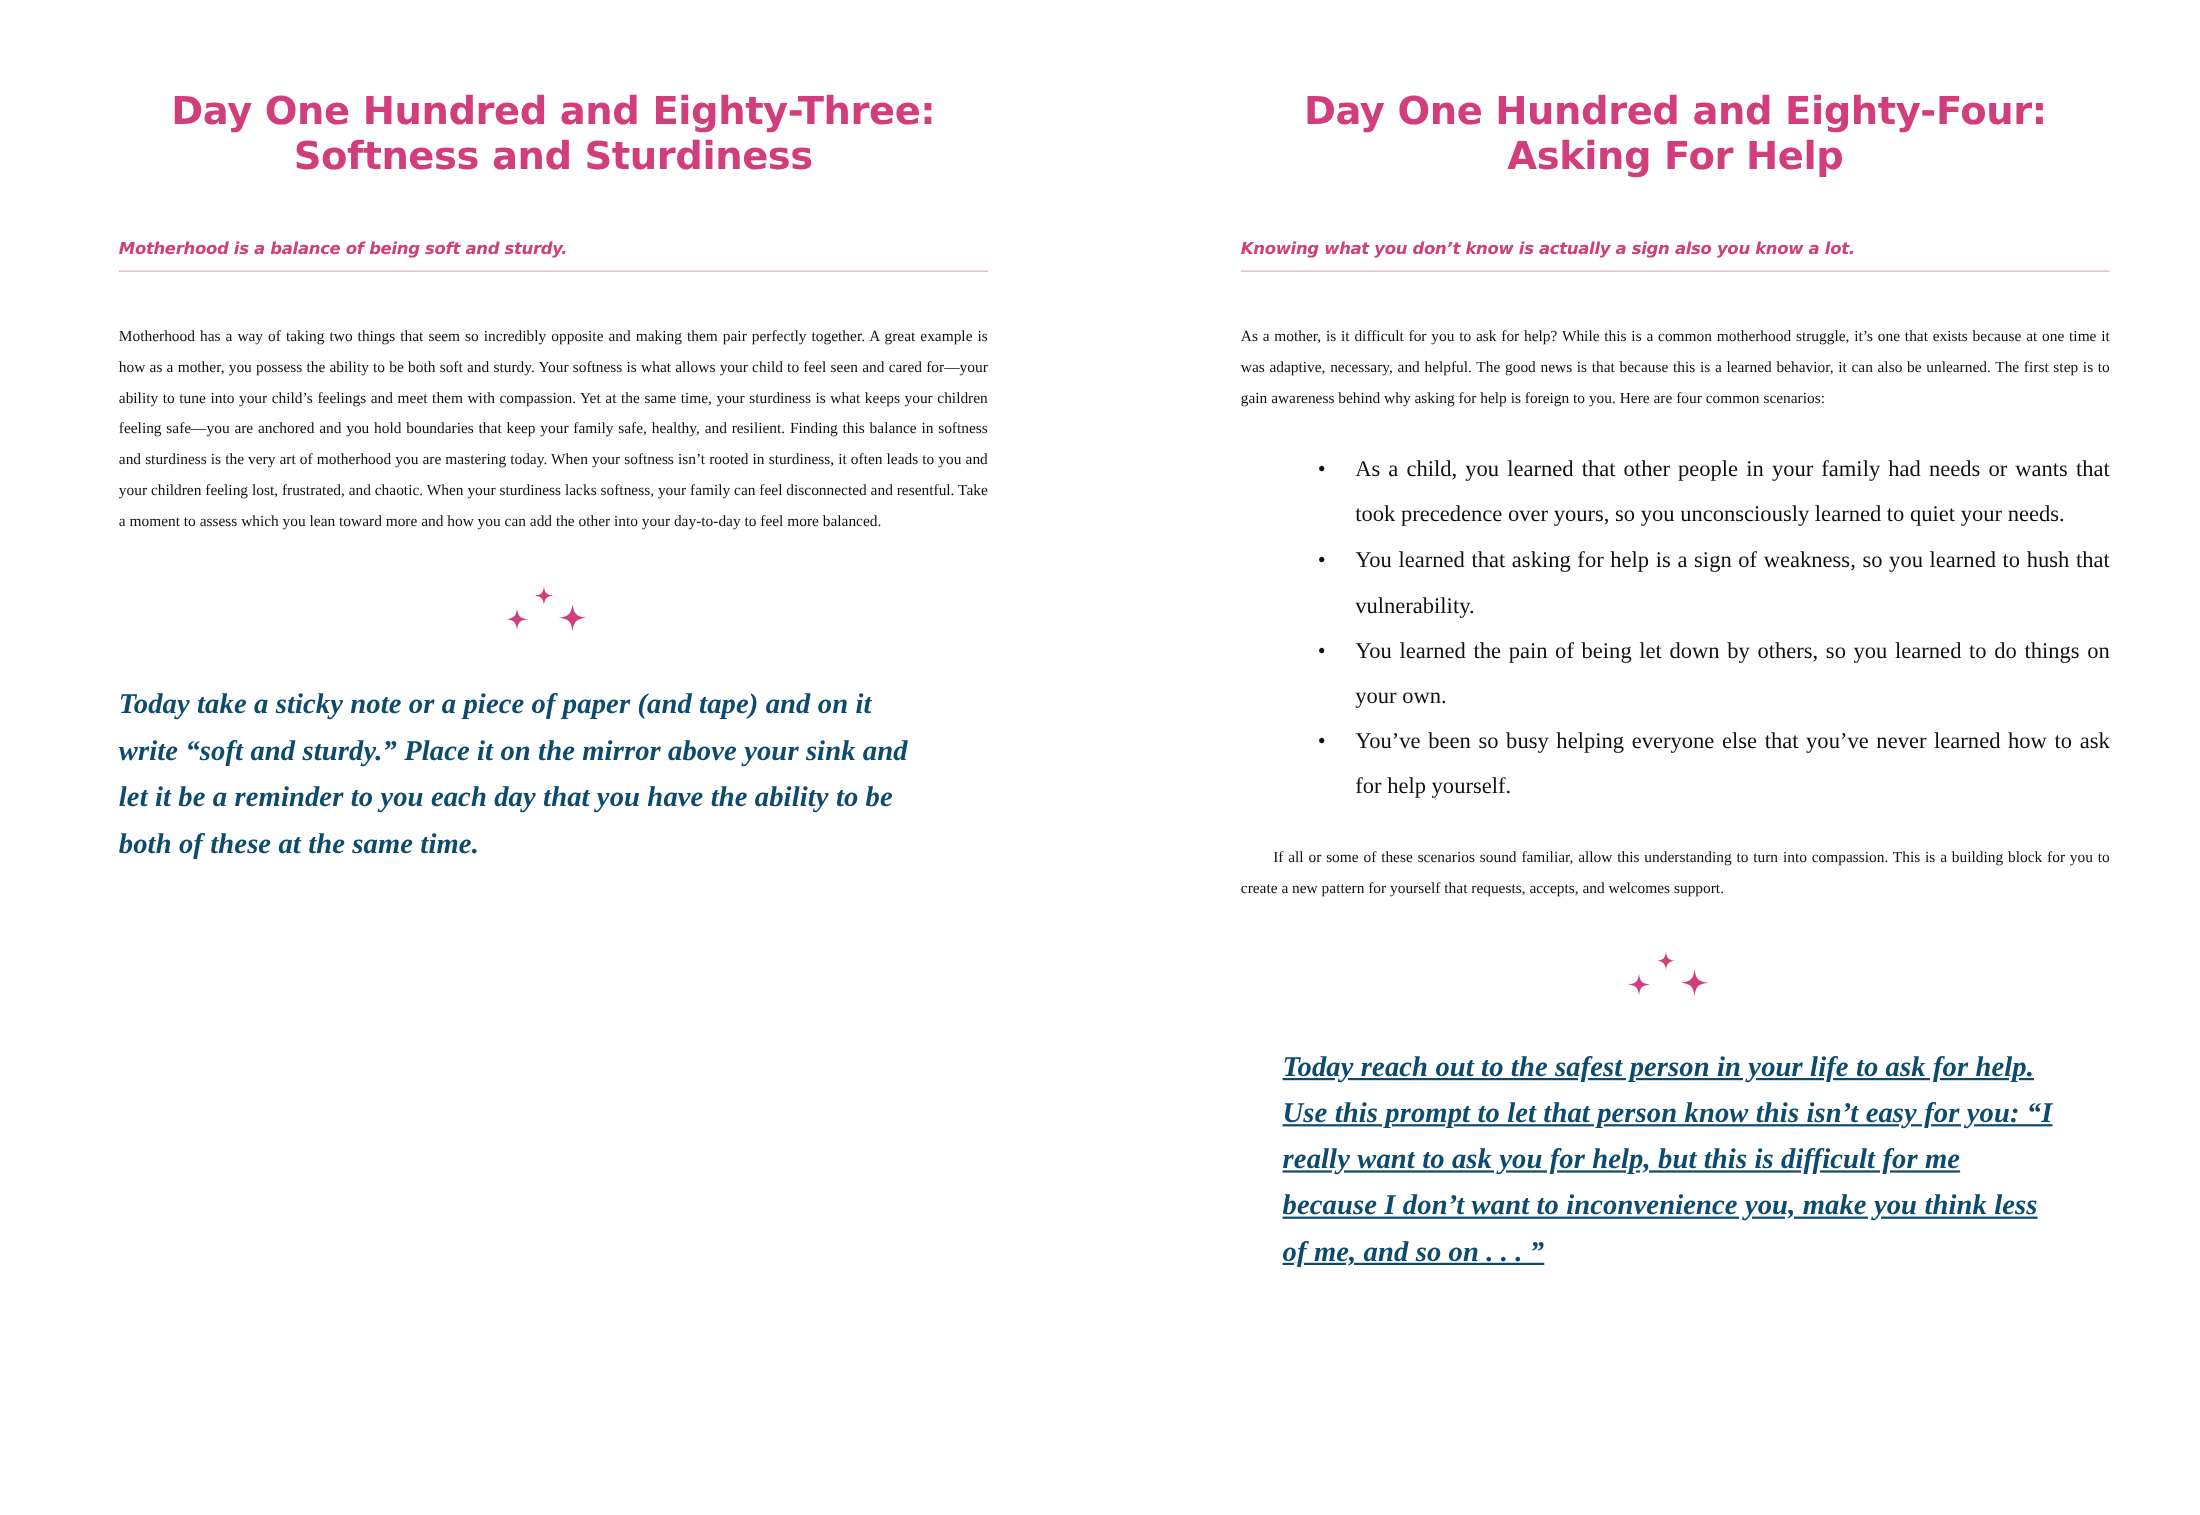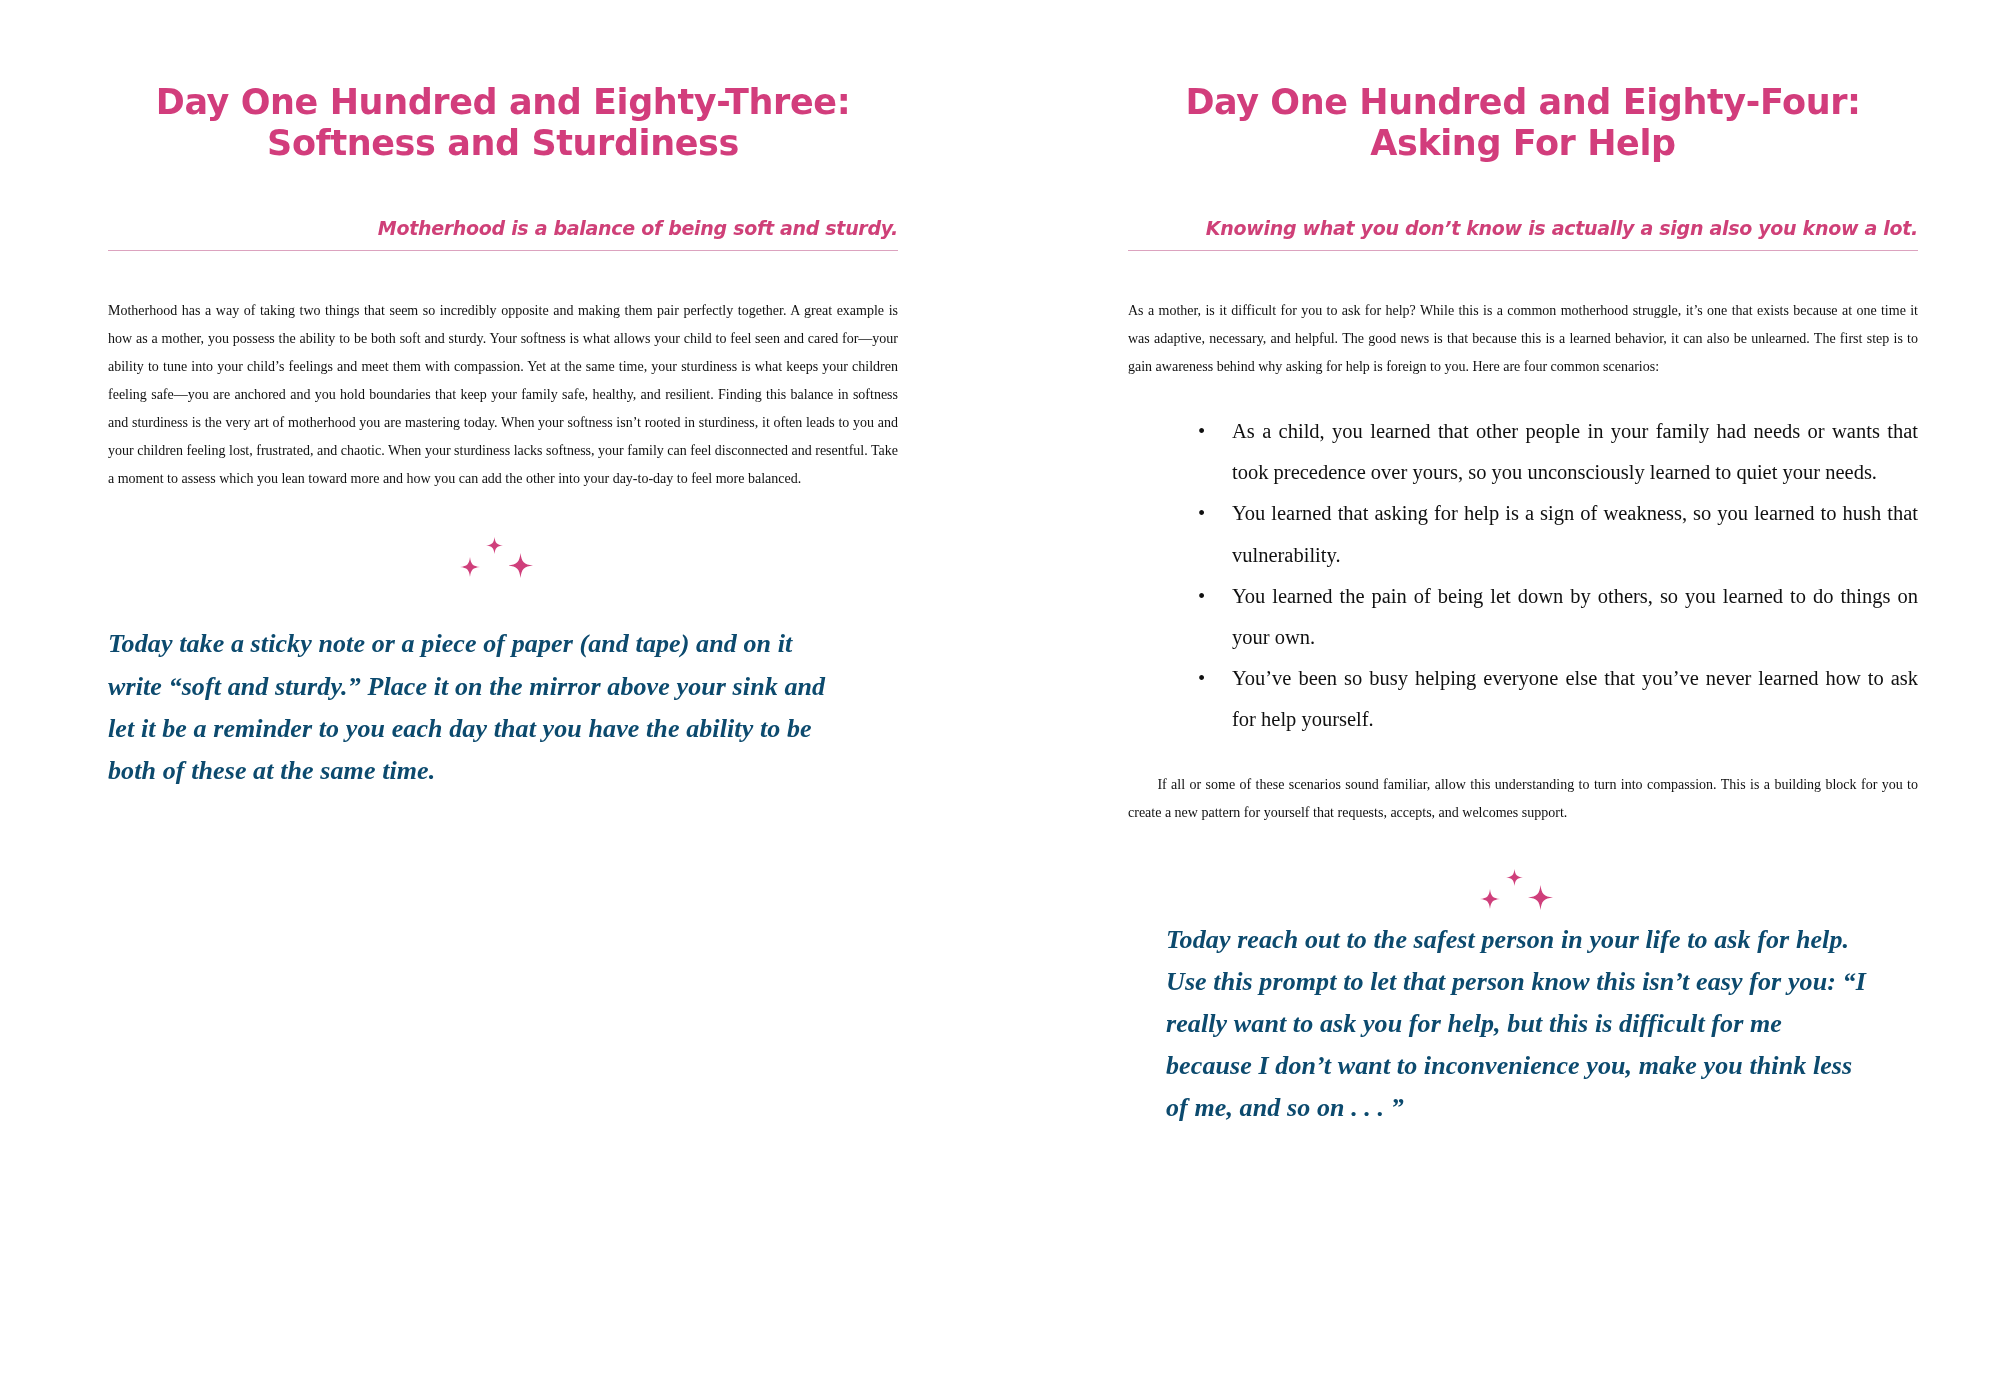--- a/index.html
+++ b/index.html
@@ -47,23 +47,23 @@
   .day-heading .hl2 { display: block; }
 
   
   .subtitle-block {
     margin-top: 52px;
   }
   .subtitle {
     font-family: "DejaVu Sans", "Liberation Sans", sans-serif;
     font-style: italic;
     font-weight: bold;
-    font-size: 19px;
+    font-size: 15px;
     color: #cf4078;
-    text-align: right;
+    text-align: left;
     letter-spacing: -0.3px;
     margin: 0 0 11px 0;
     white-space: nowrap;
   }
   .rule {
     height: 1px;
     background: #dca3bf;
     width: 100%;
   }
 
@@ -282,21 +282,21 @@
             </svg>
           </span>
           <span class="spark spark-c">
             <svg width="25" height="25" viewBox="0 0 100 100" aria-hidden="true">
               <path d="M50 0 C54 36 64 46 100 50 C64 54 54 64 50 100 C46 64 36 54 0 50 C36 46 46 36 50 0 Z" fill="#cf3f7b"></path>
             </svg>
           </span>
         </div>
       </div>
 
-      <div class="prompt" style="width:700px; margin-left:38px;">
+      <div class="prompt" style="margin-top:34px; width:700px; margin-left:38px;text-decoration:underline;">
         <p>Today reach out to the safest person in your life to ask for help. Use this prompt to let that person know this isn’t easy for you: “I really want to ask you for help, but this is difficult for me because I don’t want to inconvenience you, make you think less of me, and so on . . . ”</p>
       </div>
 
     </div>
 
     <div class="footer">
       <span class="book-title">Three Minutes for Mom</span>
       <span class="footer-spark">
         <svg width="13" height="13" viewBox="0 0 100 100" aria-hidden="true">
           <path d="M50 0 C54 36 64 46 100 50 C64 54 54 64 50 100 C46 64 36 54 0 50 C36 46 46 36 50 0 Z" fill="#cf3f7b"></path>

